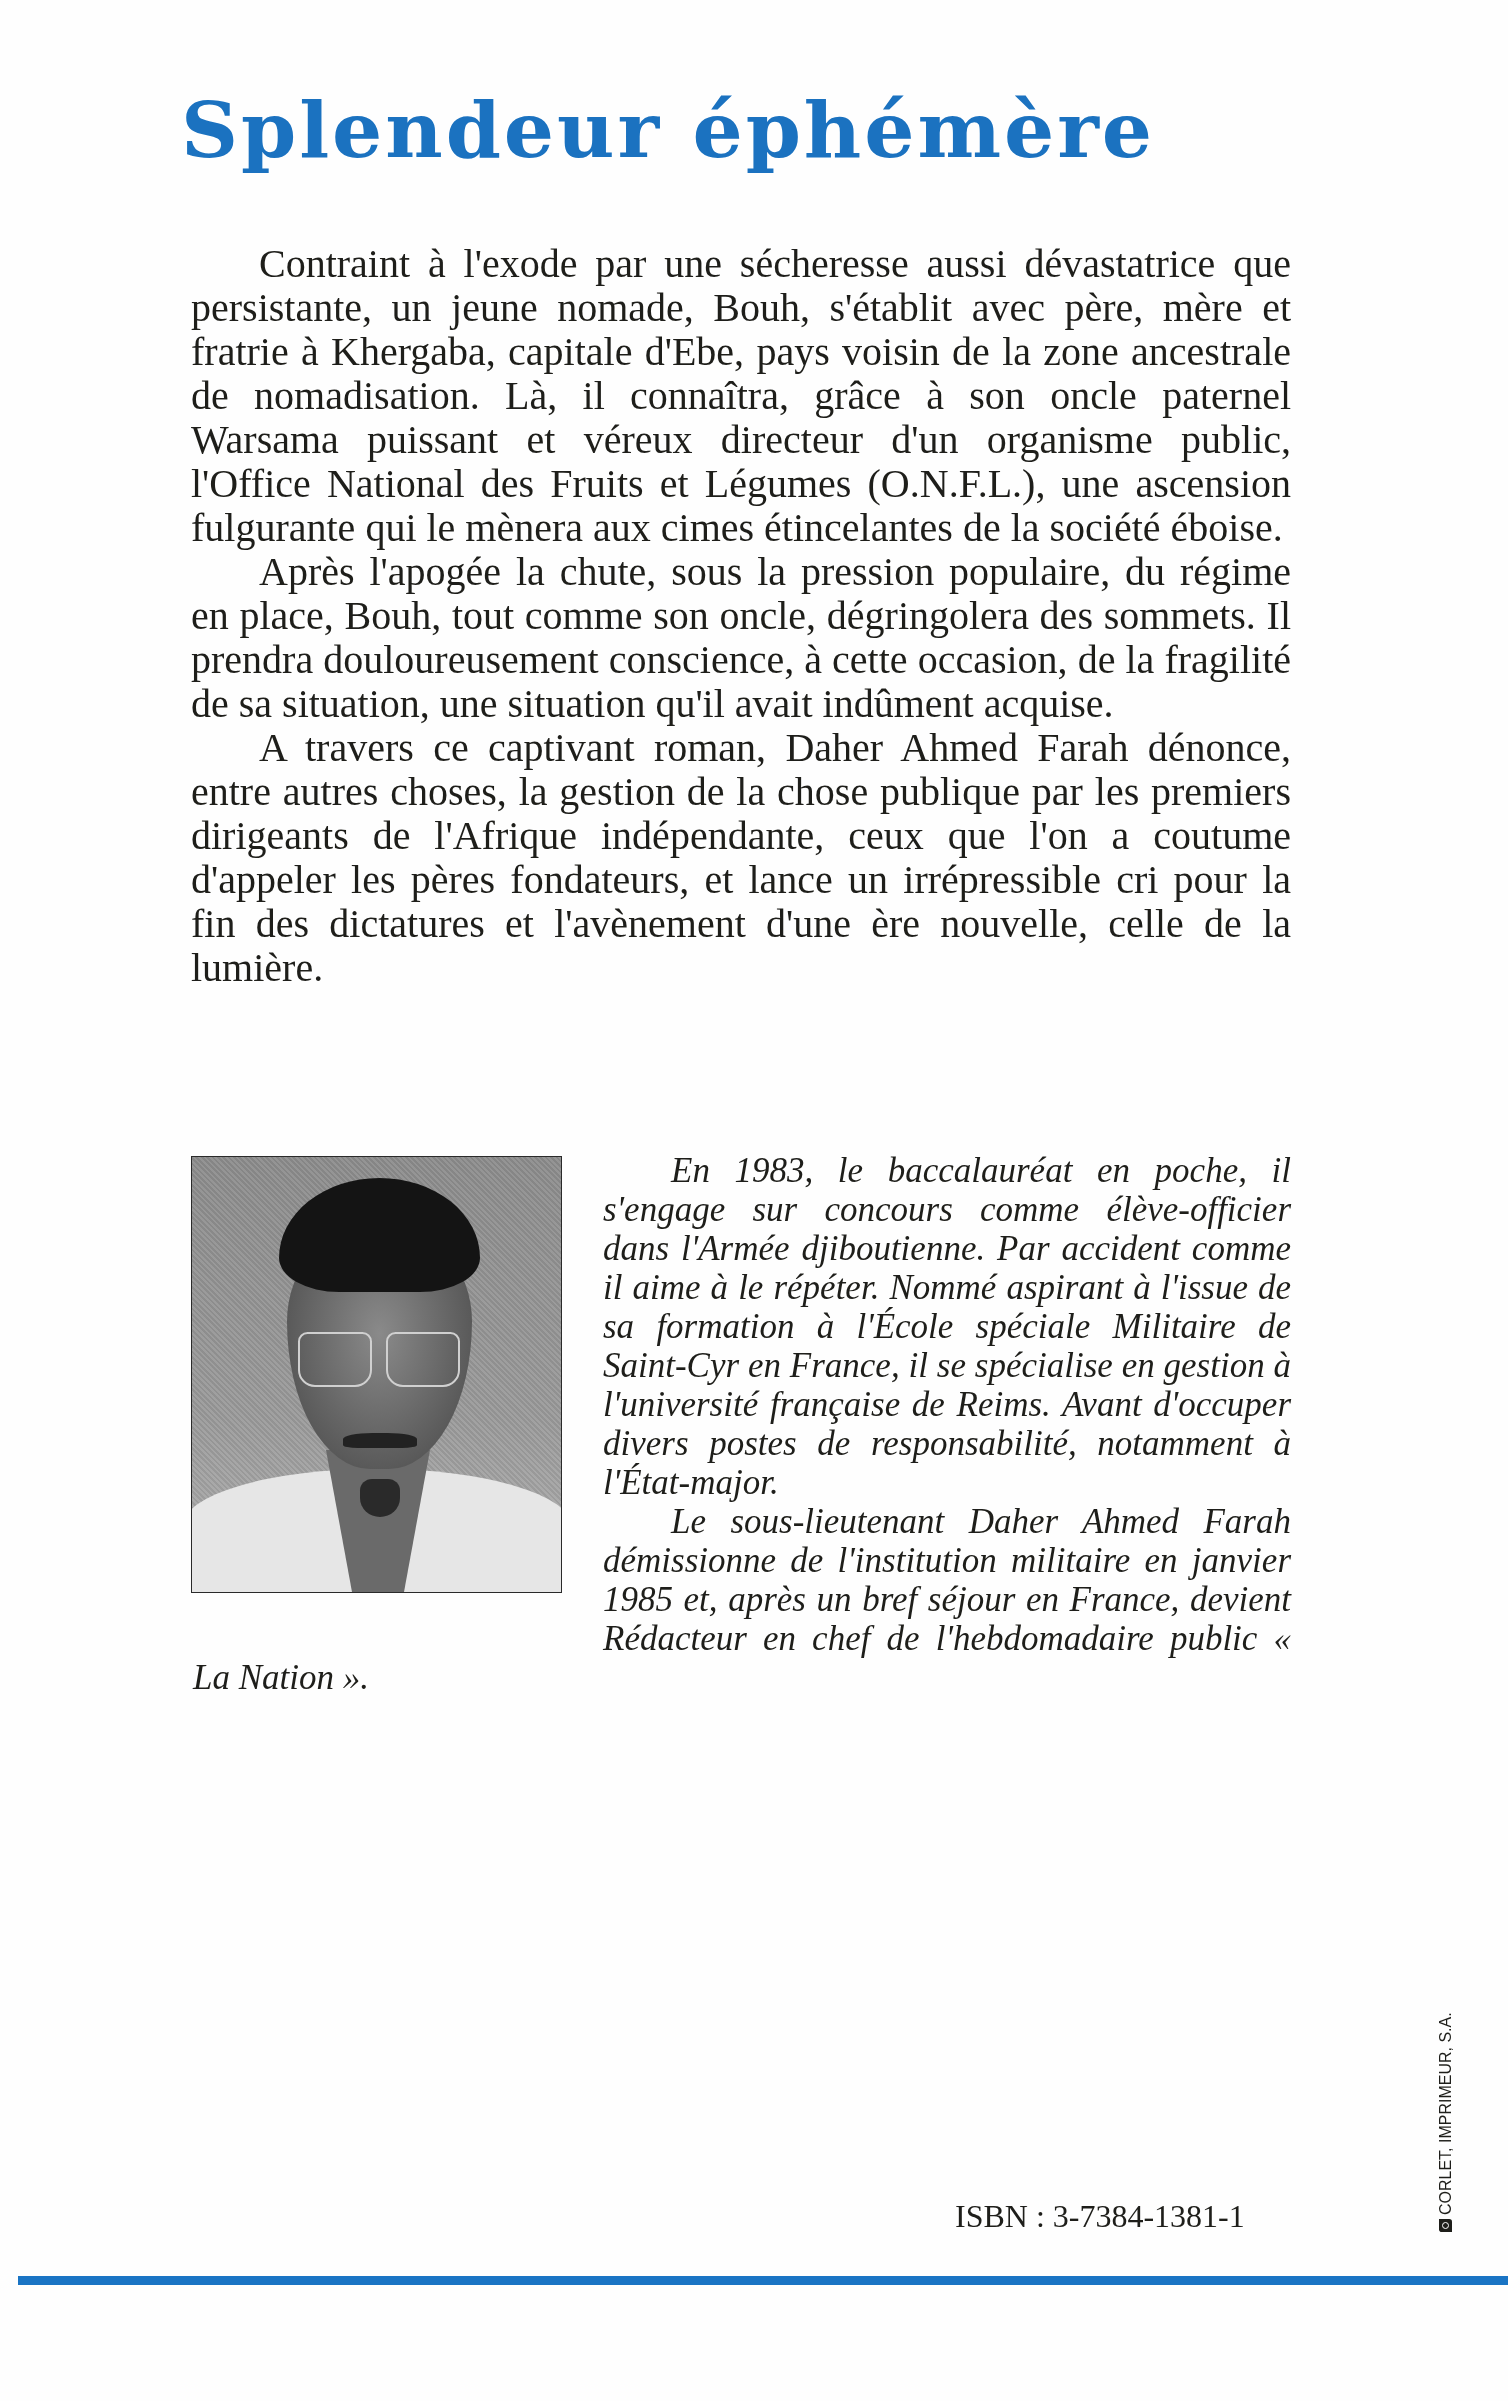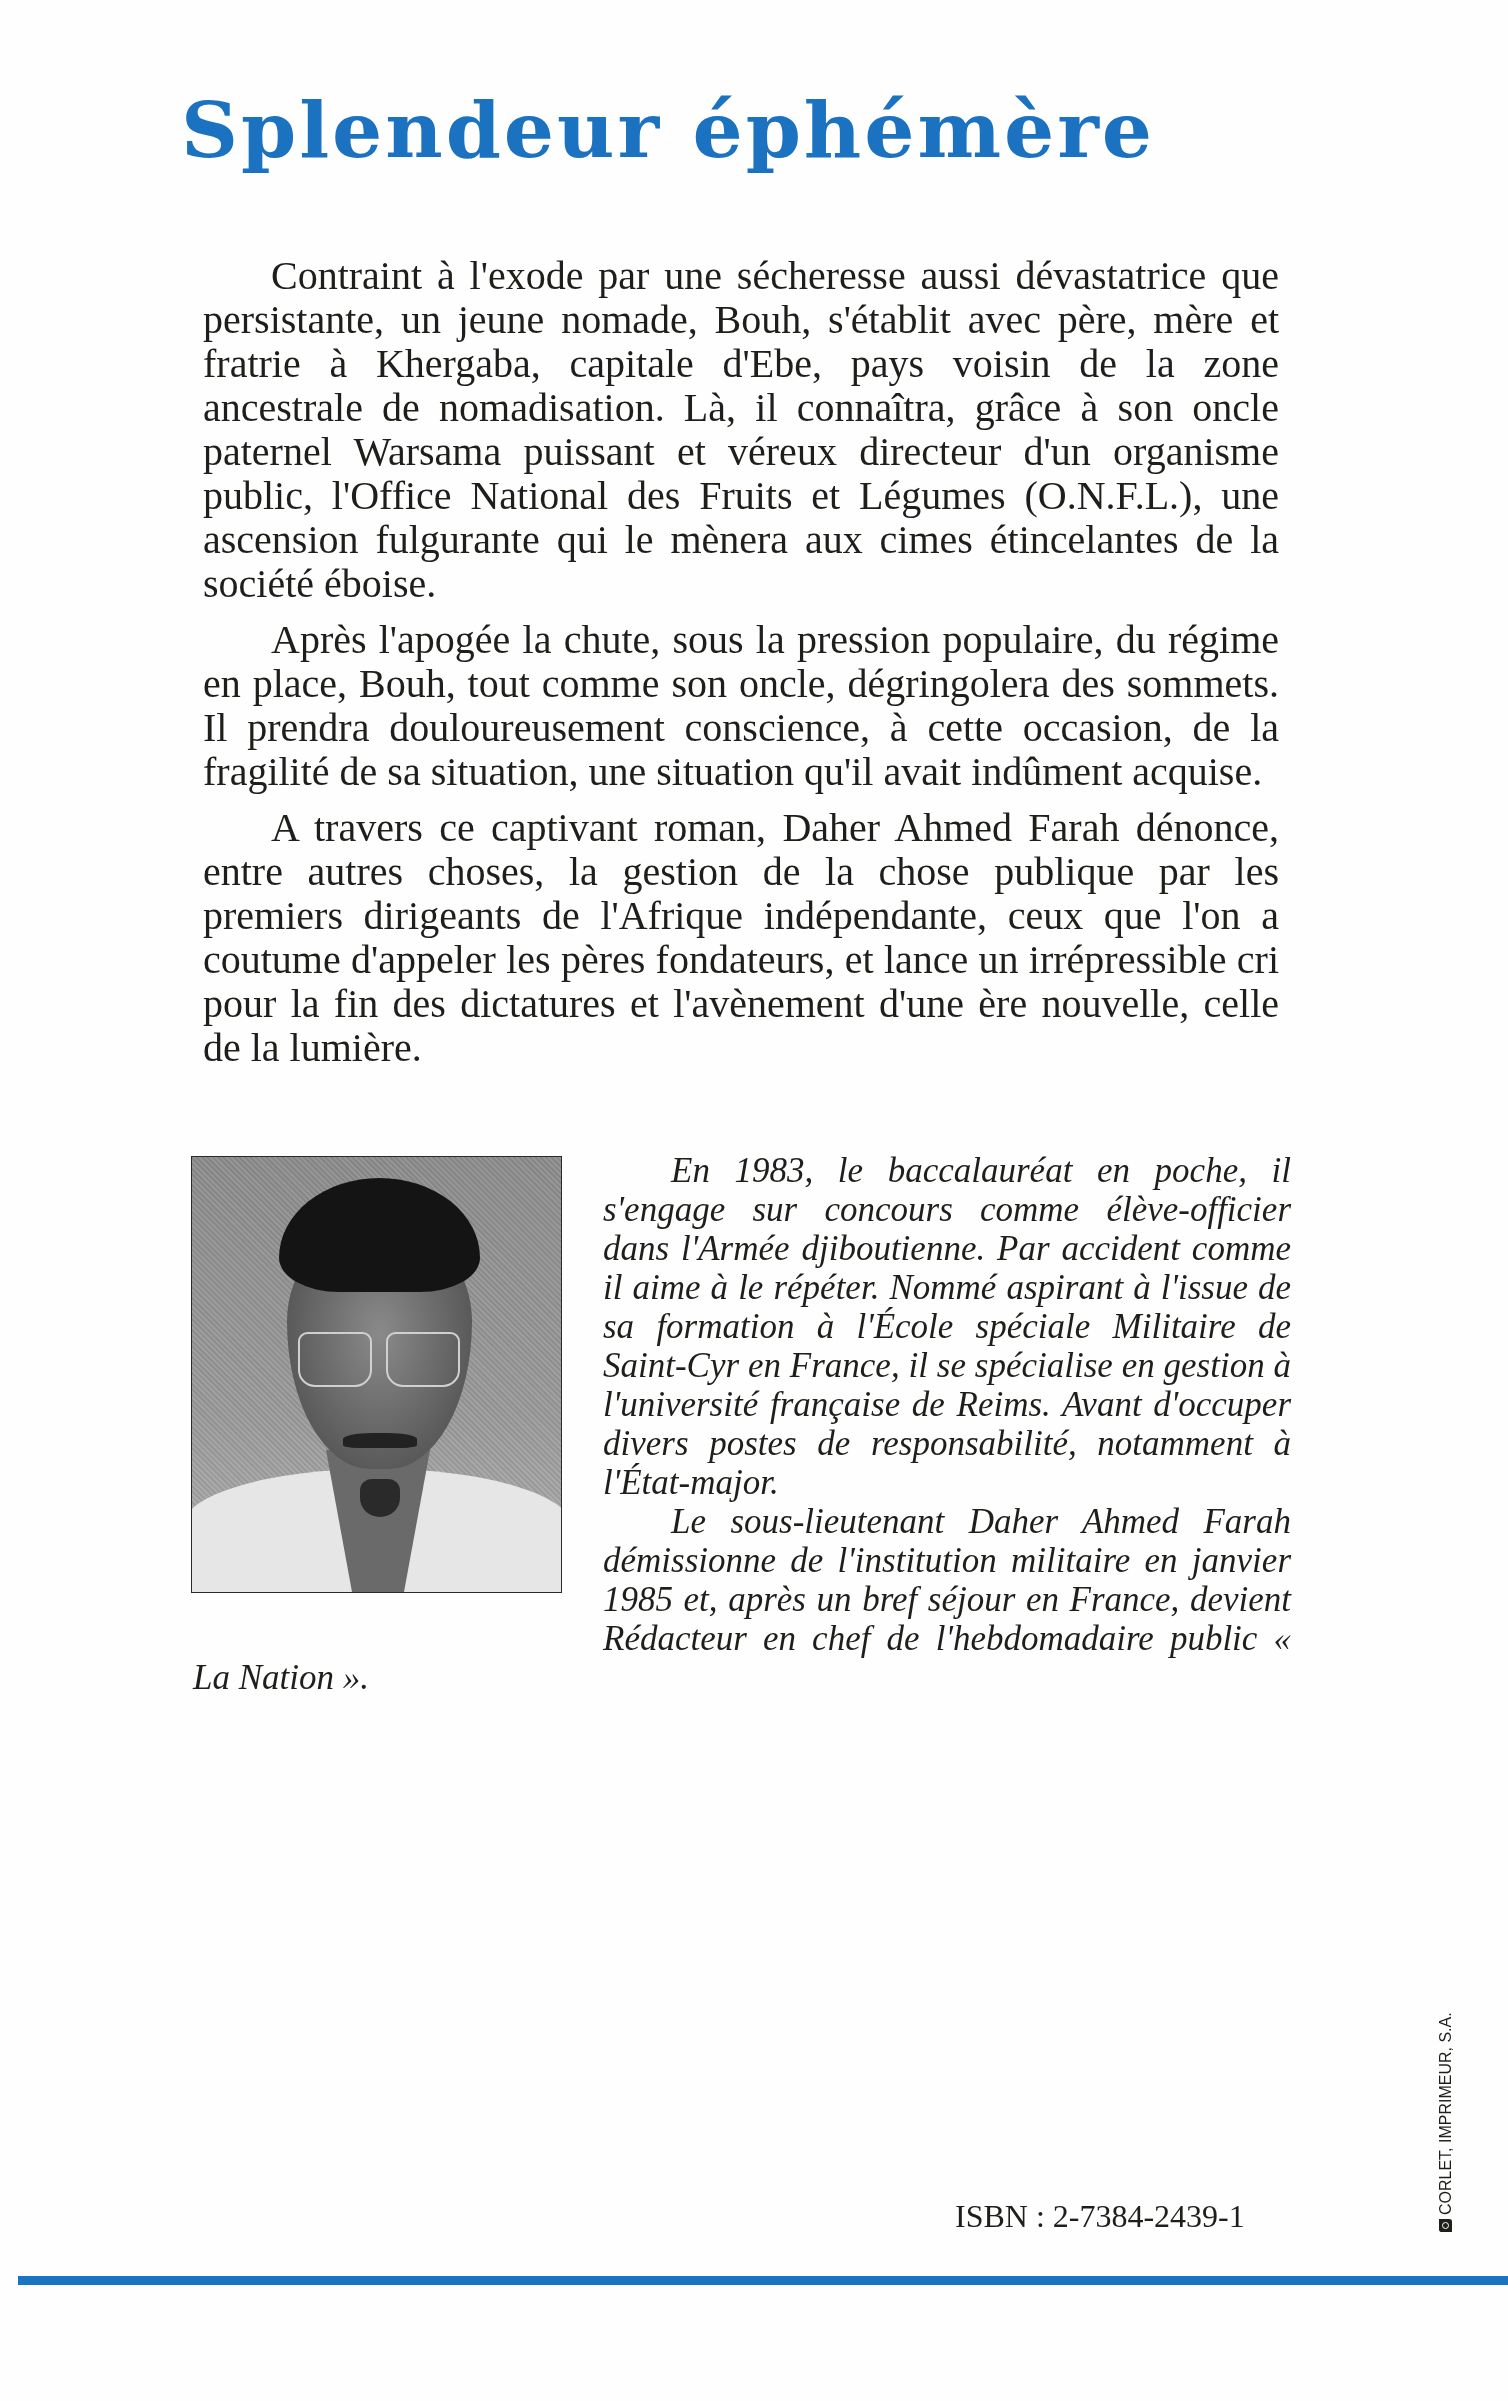--- a/index.html
+++ b/index.html
@@ -40,21 +40,21 @@
     left: 173px;
     top: 242px;
     width: 1100px;
     font-family: "Liberation Serif", serif;
     font-size: 40px;
     line-height: 44px;
     color: #1e1e1a;
     text-align: justify;
   }
   .synopsis p {
-    margin: 12px;
+    margin: 0;
     text-indent: 68px;
   }
   .photo-frame {
     position: absolute;
     left: 173px;
     top: 1156px;
     width: 371px;
     height: 437px;
     border: 1.9px solid #2a2a2a;
     box-sizing: border-box;
@@ -217,21 +217,21 @@
     <div class="mustache"></div>
     <div class="goatee"></div>
   </div>
 
   <div class="bio">
     <div class="float-spacer"></div>
     <p>En 1983, le baccalauréat en poche, il s'engage sur concours comme élève-officier dans l'Armée djiboutienne. Par accident comme il aime à le répéter. Nommé aspirant à l'issue de sa formation à l'École spéciale Militaire de Saint-Cyr en France, il se spécialise en gestion à l'université française de Reims. Avant d'occuper divers postes de responsabilité, notamment à l'État-major.</p>
     <p>Le sous-lieutenant Daher Ahmed Farah démissionne de l'institution militaire en janvier 1985 et, après un bref séjour en France, devient Rédacteur en chef de l'hebdomadaire public « La Nation ».</p>
   </div>
 
-  <div class="isbn">ISBN : 2-7384-2439-1</div>
+  <div class="isbn">ISBN : 3-7384-1381-1</div>
 
   <div class="printer-credit">
     <span class="printer-logo"></span>
     <span>CORLET, IMPRIMEUR, S.A.</span>
   </div>
 
   <div class="bottom-rule"></div>
 </div>
 
 

